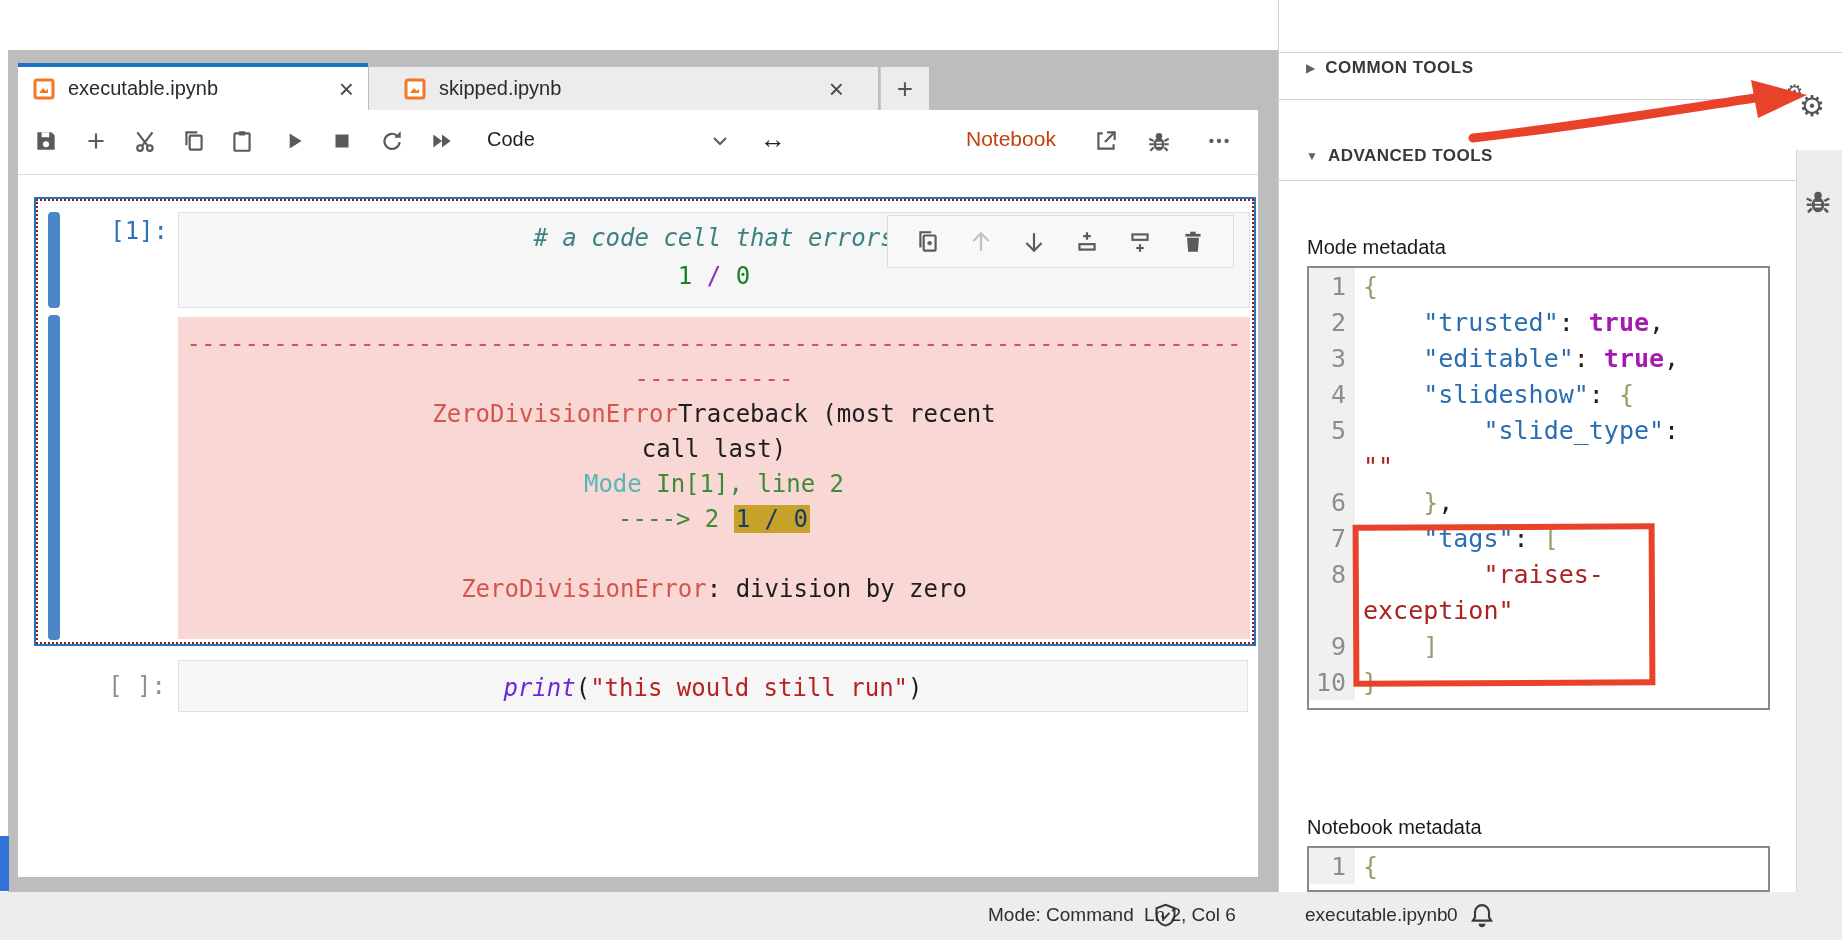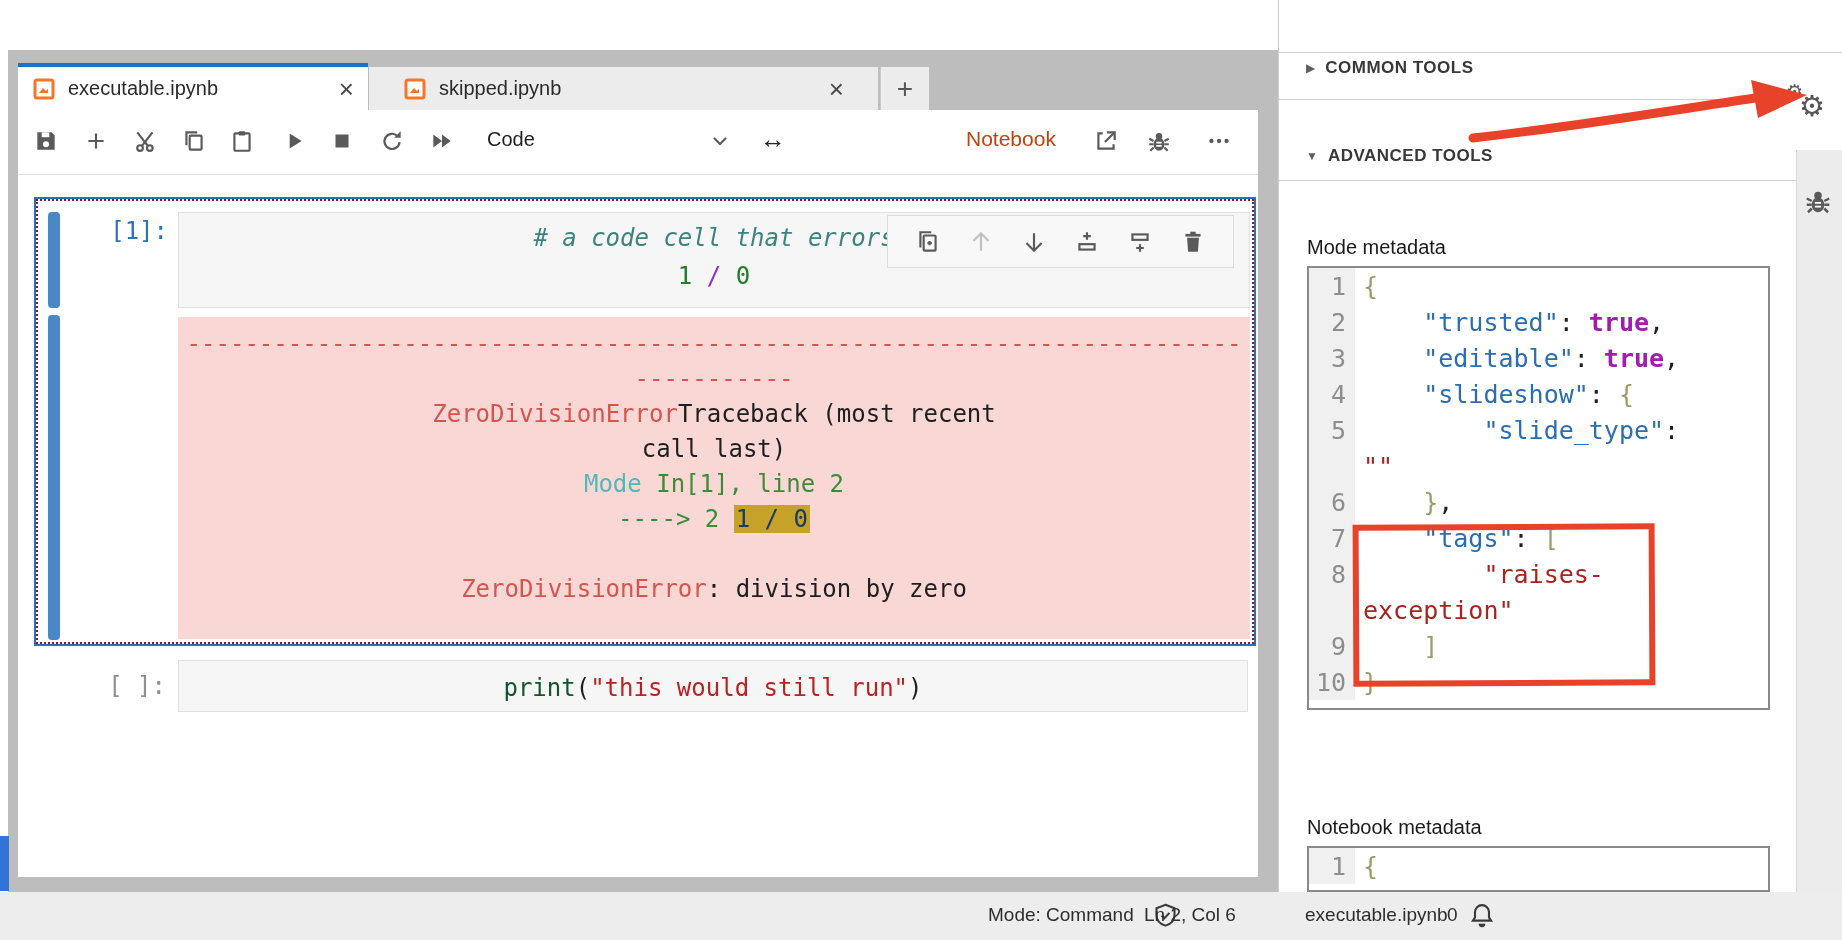--- a/index.html
+++ b/index.html
@@ -38,21 +38,21 @@
   #celltoolbar{position:absolute;left:851px;top:16px;width:347px;height:53px;background:#f8f8f8;
                border:1px solid #dddddd;display:flex;align-items:center;justify-content:space-evenly;box-sizing:border-box;}
   #output1{position:absolute;left:142px;top:118px;width:1072px;height:322px;background:#f9d7d5;
            font-family:"DejaVu Sans Mono",monospace;font-size:24px;line-height:35px;padding:10px 12px;box-sizing:border-box;}
   .crow{display:flex;justify-content:center;white-space:pre;}
   .cl,.cr{white-space:pre;}
   
   .c-err{color:#d4554d;} .c-fg{color:#1e1e1e;} .c-cyan{color:#56b6ba;} .c-green{color:#3d8b37;}
   .c-dim{color:#6c8f8f;} .c-mark{background:#c7a228;color:#173a66;padding:0 2px;}
   .c-com{color:#3c8380;font-style:italic;} .c-num{color:#1a8024;} .c-op{color:#8e2fbf;}
-  .c-kw{color:#14532d;} .c-str2{color:#ba2121;}
+  .c-kw{color:#6d28d9;font-style:italic;} .c-str2{color:#ba2121;}
   
   #sidebar{left:1278px;top:0;width:564px;height:892px;background:#fff;border-left:1px solid #cfcfcf;box-sizing:border-box;}
   .hline{position:absolute;height:1px;background:#cfcfcf;}
   .secrow{position:absolute;display:flex;align-items:center;gap:10px;}
   .sechdr{font-size:17px;font-weight:bold;letter-spacing:0.5px;color:#383838;}
   .tri{font-size:12px;color:#5f5f5f;}
   .metalabel{position:absolute;font-size:20px;color:#1a1a1a;}
   .jeditor{position:absolute;left:29px;width:463px;border:2px solid #8a8a8a;background:#fff;overflow:hidden;box-sizing:border-box;}
   .jrow{display:flex;height:36px;align-items:center;font-family:"DejaVu Sans Mono",monospace;font-size:25px;}
   .ln{width:46px;background:#f0f0f0;color:#8d8d8d;text-align:right;padding-right:9px;height:100%;

